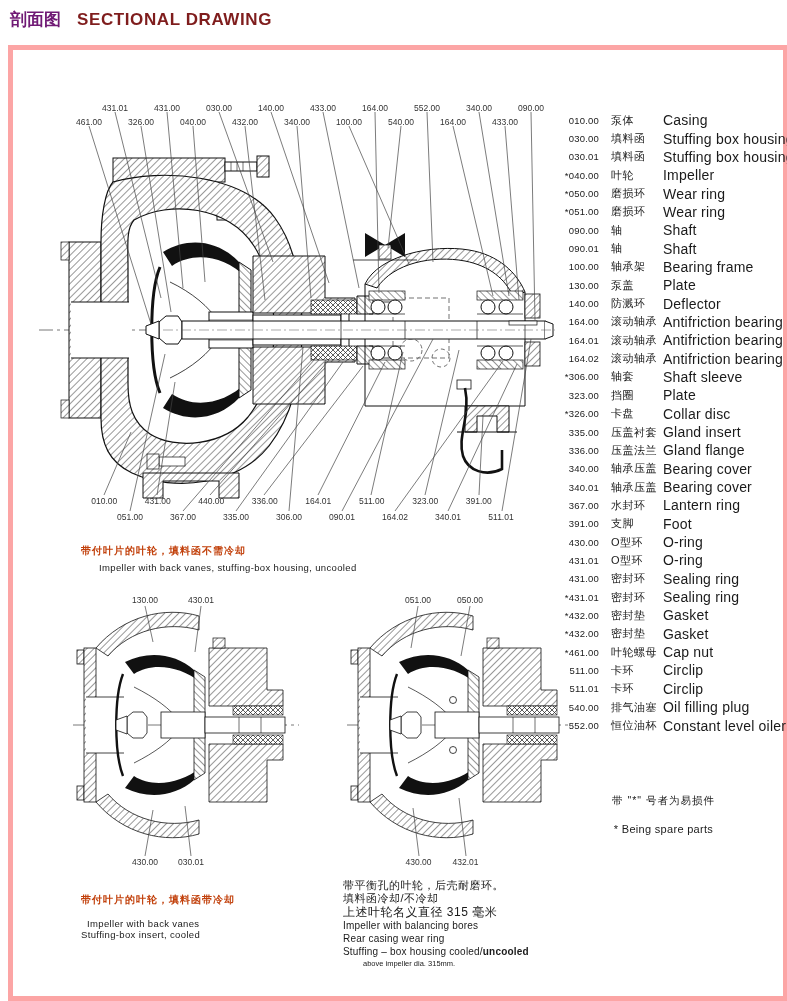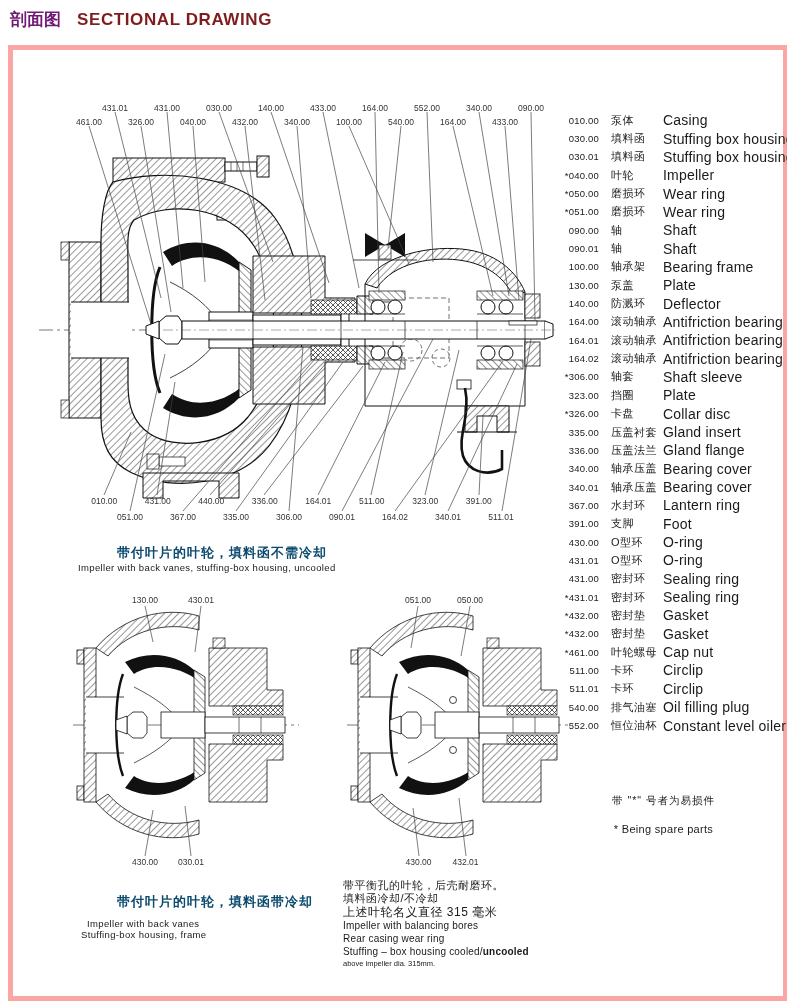--- a/index.html
+++ b/index.html
@@ -9,27 +9,27 @@
   .title .t-cn{font-size:17px;font-weight:bold;color:#701a75;}
   .title .t-en{font-size:17px;font-weight:bold;color:#7f1d1d;margin-left:16px;letter-spacing:0.6px;}
   .frame{position:absolute;left:8px;top:45px;width:770px;height:946px;border:5px solid #fca5a5;background:#fff;}
   .frame svg{position:absolute;left:0;top:0;}
   .cl{stroke:#555;stroke-width:0.8;stroke-dasharray:14 4 3 4;}
   .ld path{stroke:#444;stroke-width:0.7;fill:none;}
   .co-row{position:absolute;display:flex;}
   .co-row span{display:block;text-align:center;font-size:8.5px;color:#333;white-space:nowrap;}
   .cw52 span{width:52px;} .cw53 span{width:53px;} .cw535 span{width:53.5px;}
   .cw56 span{width:56px;} .cw46 span{width:46px;} .cw47 span{width:47px;}
-  .cap-cn{position:absolute;font-size:13px;font-weight:bold;color:#0c4a6e;white-space:nowrap;letter-spacing:1px;margin-left:36px;}
+  .cap-cn{position:absolute;font-size:10px;font-weight:bold;color:#c2410c;white-space:nowrap;letter-spacing:1px;}
   .cap-en{position:absolute;font-size:9.5px;color:#1a1a1a;white-space:nowrap;letter-spacing:0.35px;}
   .rcap{position:absolute;left:330px;top:829px;white-space:nowrap;}
   .rcap .c1{font-size:11px;line-height:13px;letter-spacing:0.5px;}
   .rcap .c3{font-size:12px;line-height:14px;font-weight:normal;letter-spacing:0.5px;}
   .rcap .e1{font-size:10px;line-height:13px;letter-spacing:0.2px;}
-  .rcap .e4{font-size:7.5px;line-height:11px;}
+  .rcap .e4{font-size:7.5px;line-height:11px;margin-left:20px;}
   .plist{position:absolute;left:530px;top:61px;}
   .prow{height:18.35px;display:flex;align-items:center;}
   .prow .no{width:56px;text-align:right;font-size:9.5px;letter-spacing:0.2px;}
   .prow .cn{width:52px;margin-left:12px;font-size:11px;letter-spacing:0.5px;white-space:nowrap;}
   .prow .en{font-size:14px;letter-spacing:0.2px;white-space:nowrap;}
   .note{position:absolute;left:548px;top:744px;width:205px;text-align:center;}
   .note .n-cn{font-size:10.5px;letter-spacing:1px;}
   .note .n-en{font-size:11px;margin-top:15px;letter-spacing:0.3px;}
 </style>
 </head>
@@ -300,25 +300,25 @@
     <span>051.00</span>
         <span>050.00</span>
       </div>
     <div class="co-row cw47" style="left:382px;top:807px;">
 
     <span>430.00</span>
         <span>432.01</span>
       </div>
 
     <div class="cap-cn" style="left:68px;top:494px;">带付叶片的叶轮，填料函不需冷却</div>
-    <div class="cap-en" style="left:65px;top:512px;">Impeller with back vanes, stuffing-box housing, uncooled</div>
+    <div class="cap-en" style="left:86px;top:512px;">Impeller with back vanes, stuffing-box housing, uncooled</div>
 
     <div class="cap-cn" style="left:68px;top:843px;">带付叶片的叶轮，填料函带冷却</div>
     <div class="cap-en" style="left:74px;top:868px;">Impeller with back vanes</div>
-    <div class="cap-en" style="left:68px;top:879px;">Stuffing-box housing, frame</div>
+    <div class="cap-en" style="left:68px;top:879px;">Stuffing-box insert, cooled</div>
 
     <div class="rcap">
       <div class="c1">带平衡孔的叶轮，后壳耐磨环。</div>
       <div class="c1">填料函冷却/不冷却</div>
       <div class="c3">上述叶轮名义直径 315 毫米</div>
       <div class="e1">Impeller with balancing bores</div>
       <div class="e1">Rear casing wear ring</div>
       <div class="e1"><span>Stuffing – box housing cooled/</span><b>uncooled</b></div>
       <div class="e4">above impeller dia. 315mm.</div>
     </div>

